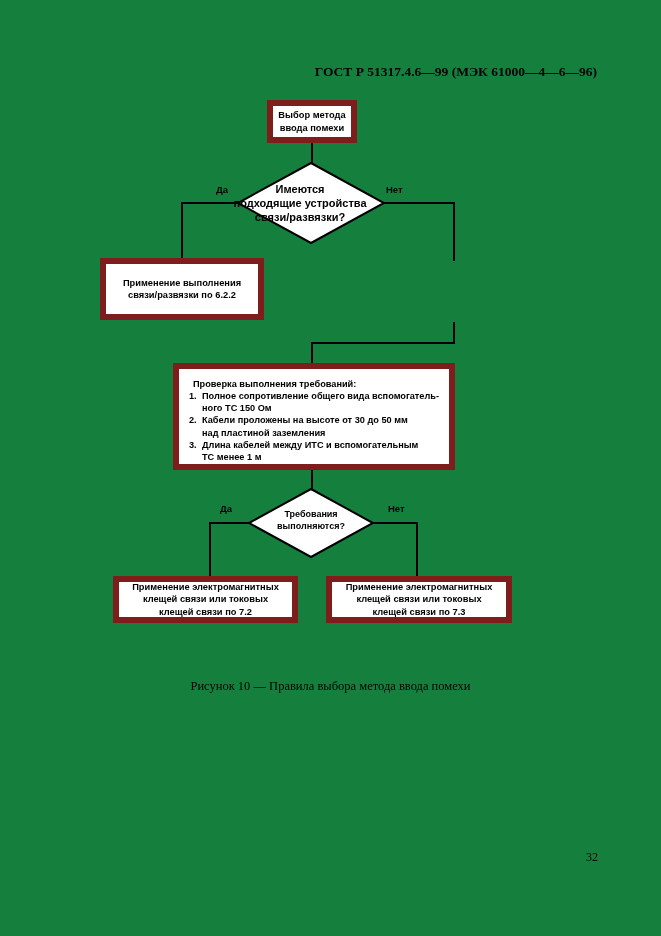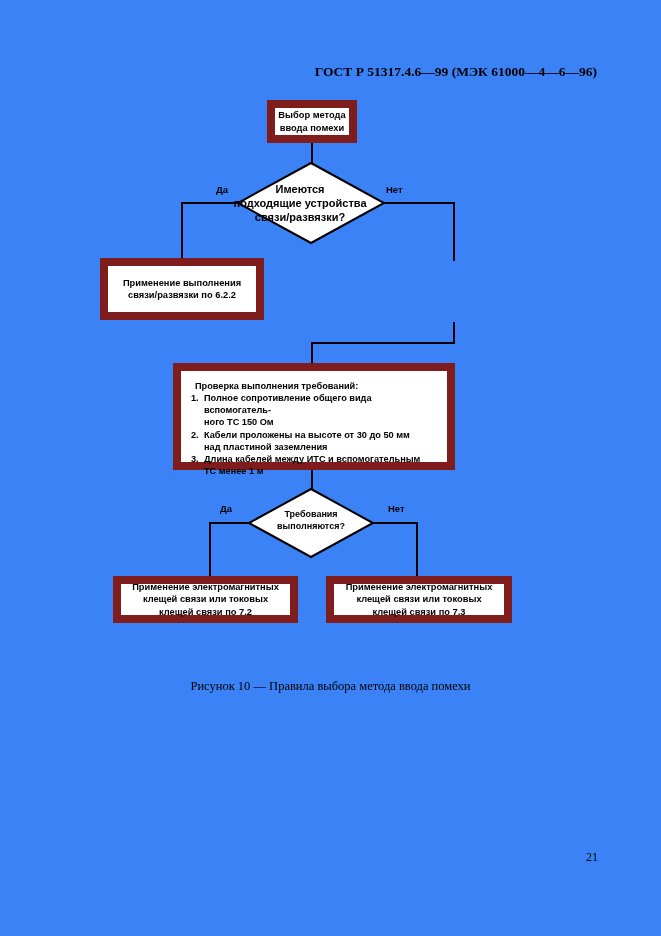--- a/index.html
+++ b/index.html
@@ -1,38 +1,38 @@
 <!DOCTYPE html>
 <html><head>
 <meta charset="utf-8">
 <style>
   html, body { margin: 0; padding: 0; background: #ffffff; }
   .page {
     position: relative;
     width: 661px;
     height: 936px;
-    background: #3b82f6;
+    background: #15803d;
     overflow: hidden;
     font-family: "Liberation Sans", sans-serif;
     color: #000;
   }
   .doc-header {
     position: absolute;
     top: 64px; left: 0; right: 64px;
     text-align: right;
     font-family: "Liberation Serif", serif;
     font-weight: bold;
     font-size: 13.5px;
     white-space: nowrap;
   }
   svg.connectors { position: absolute; left: 0; top: 0; }
   .fc-box {
     position: absolute;
     box-sizing: border-box;
-    border: 8px solid #7f1d1d;
+    border: 6px solid #7f1d1d;
     background: #fff;
     display: flex;
     align-items: center;
     justify-content: center;
     text-align: center;
     font-weight: bold;
     font-size: 9.3px;
     line-height: 1.3;
   }
   .pre { white-space: pre-line; }
@@ -138,15 +138,15 @@
   <div class="branch-label d2-no">Нет</div>
 
   <div class="fc-box yes2-box pre">Применение электромагнитных
 клещей связи или токовых
 клещей связи по 7.2</div>
   <div class="fc-box no2-box pre">Применение электромагнитных
 клещей связи или токовых
 клещей связи по 7.3</div>
 
   <div class="caption">Рисунок 10 — Правила выбора метода ввода помехи</div>
-  <div class="page-number">21</div>
+  <div class="page-number">32</div>
 
 </div>
 
 </body></html>

